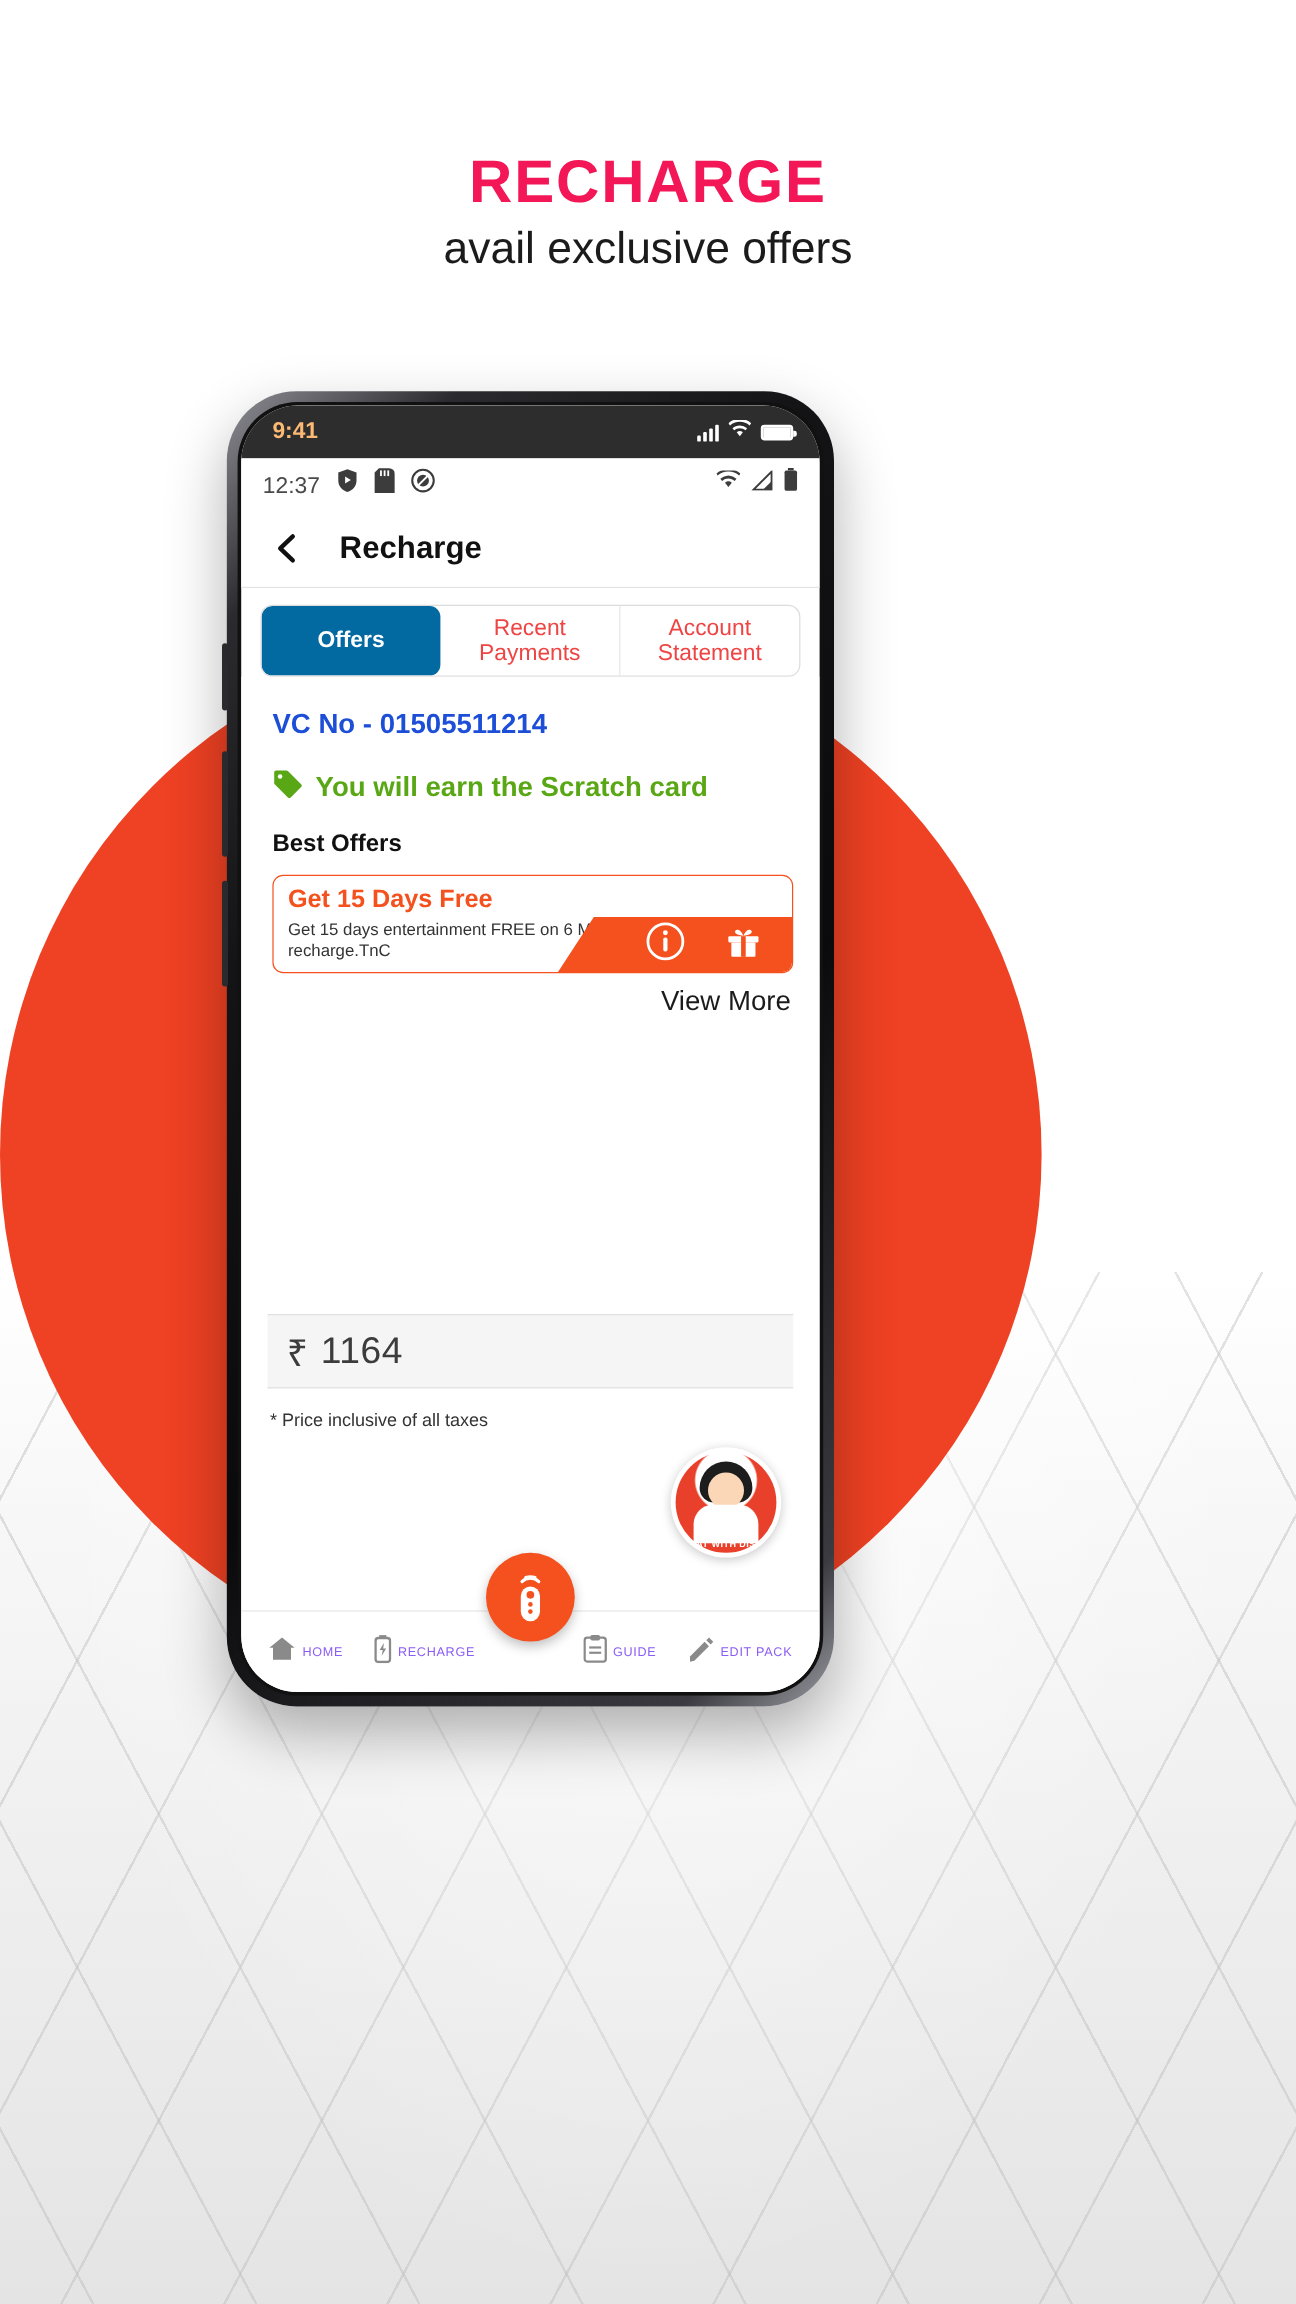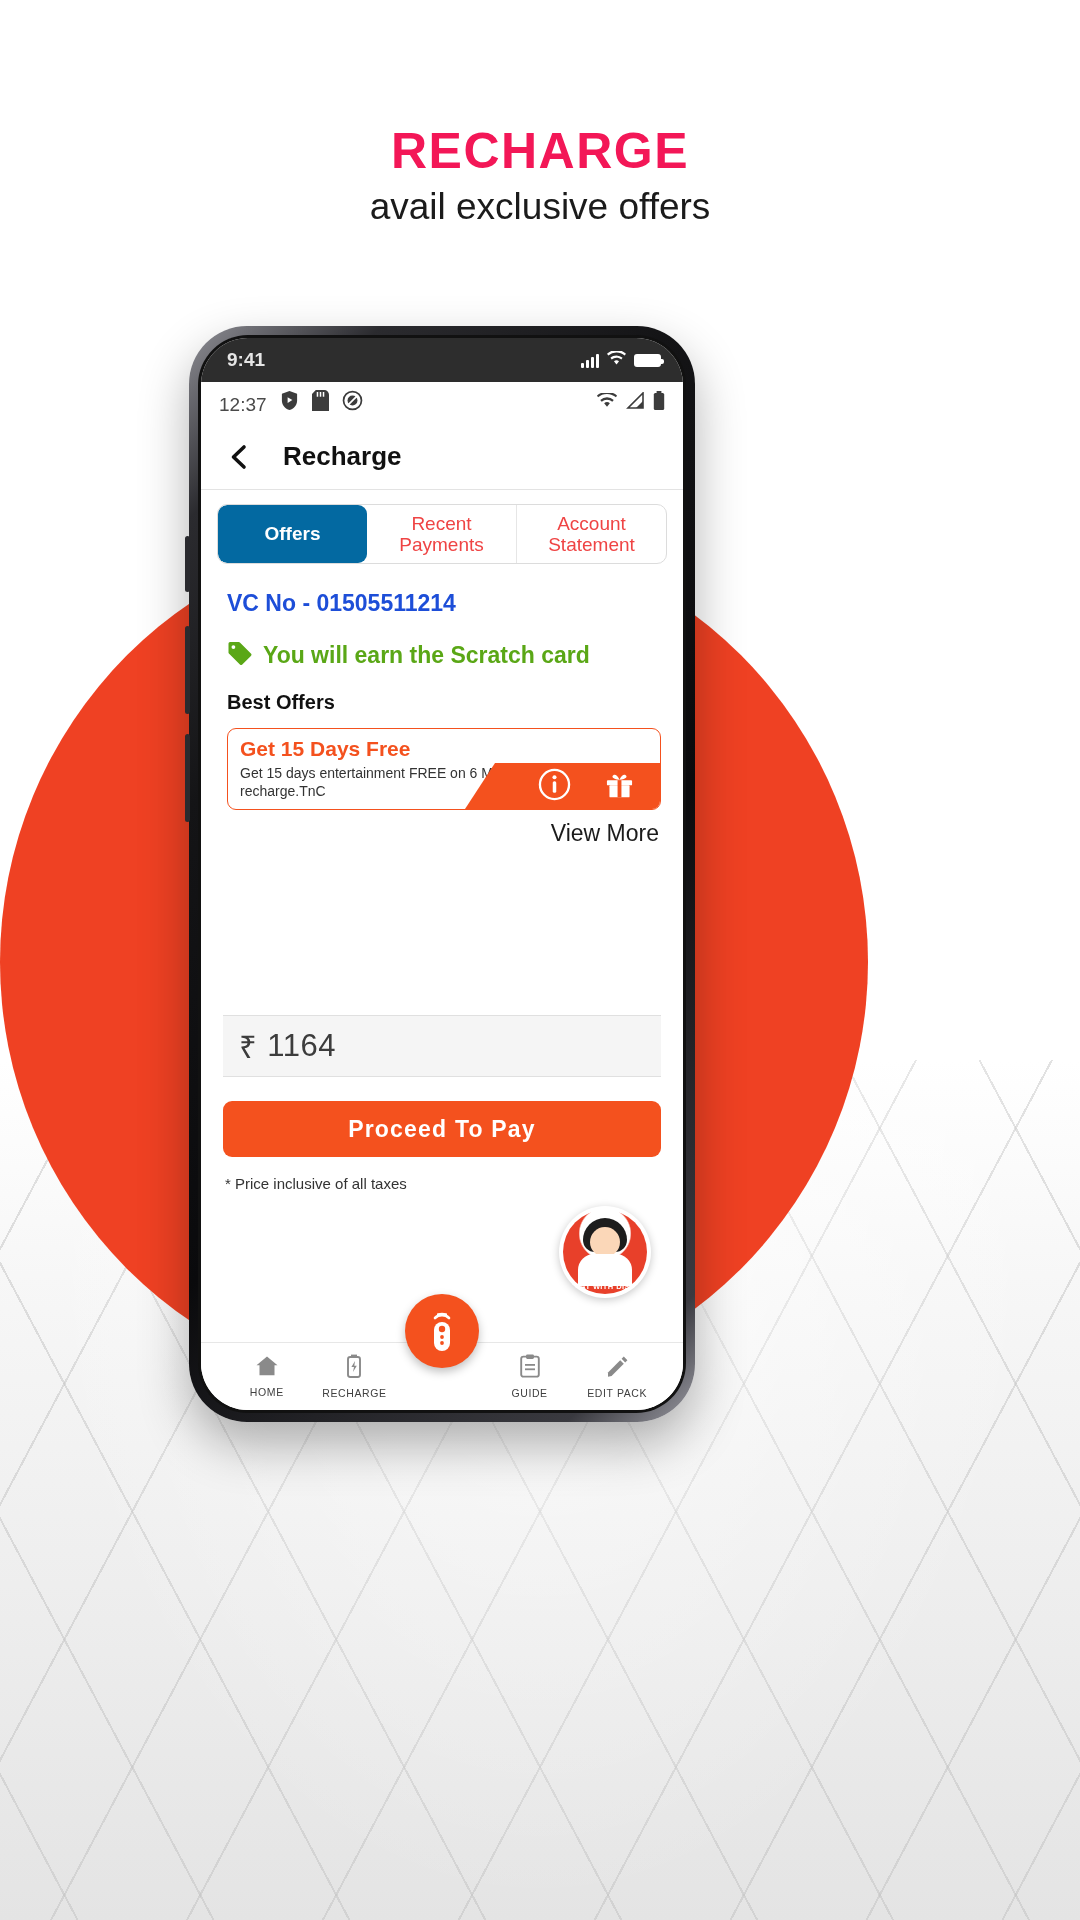--- a/index.html
+++ b/index.html
@@ -81,21 +81,21 @@
     position:relative;
   }
   
   .side-btn{ position:absolute; background:#2a2a2e; border-radius:3px; }
   #side-btn-1{ left:-4px; top:210px; width:5px; height:56px; }
   #side-btn-2{ left:-4px; top:300px; width:5px; height:88px; }
   #side-btn-3{ left:-4px; top:408px; width:5px; height:88px; }
 
   
   #device-status-bar{
-    height:44px; background:#2d2d2d; color:#e5e5e5;
+    height:44px; background:#2d2d2d; color:#fdba74;
     display:flex; align-items:center; justify-content:space-between;
     padding:0 22px 0 26px;
     font-size:19px; font-weight:bold;
     flex:0 0 auto;
   }
   #device-status-right{ display:flex; align-items:center; gap:8px; }
   .bars{ display:flex; align-items:flex-end; gap:2px; height:15px; }
   .bars i{ display:block; width:3px; background:#fff; border-radius:1px; }
   .bars i:nth-child(1){height:5px}
   .bars i:nth-child(2){height:8px}
@@ -225,22 +225,22 @@
     display:flex; align-items:center; justify-content:center; z-index:5;
   }
 
   
   #bottom-nav{
     height:68px; background:#fff; border-top:1px solid #e7e7e7;
     display:flex; align-items:center; justify-content:space-between;
     padding:0 22px; flex:0 0 auto;
   }
   .nav-item{
-    width:92px; display:flex; flex-direction:column; align-items:center; gap:5px;
-    color:#404040;
+    width:92px; display:flex; align-items:center; gap:5px;
+    color:#8b5cf6;
   }
   .nav-item .nav-label{ font-size:10.5px; letter-spacing:.6px; }
   .nav-gap{ width:92px; }
 </style>
 </head>
 <body>
 
 <div id="bg-floor">
   <div class="tile-layer"></div>
   <div class="sheen"></div>
@@ -384,21 +384,20 @@
 
         <div id="view-more">View More</div>
 
         <div id="spacer"></div>
 
         <div id="amount-field">
           <span style="margin-right:10px;">₹</span>
           <span>1164</span>
         </div>
 
-        <div id="pay-button">Proceed To Pay</div>
 
         <div id="tax-note">* Price inclusive of all taxes</div>
 
         <div style="height:150px"></div>
       </div>
 
       <div id="chat-widget">
         <div class="disk"></div>
         <div class="hair"></div>
         <div class="face"></div>

